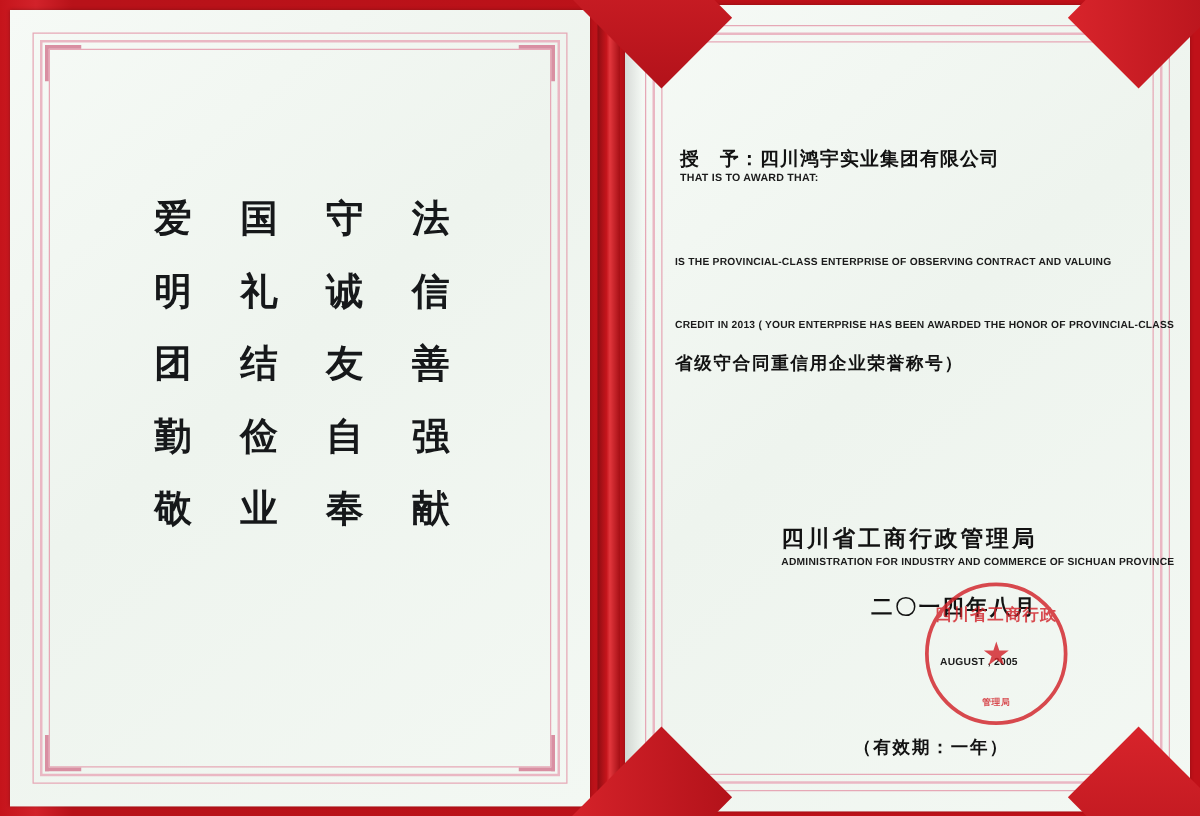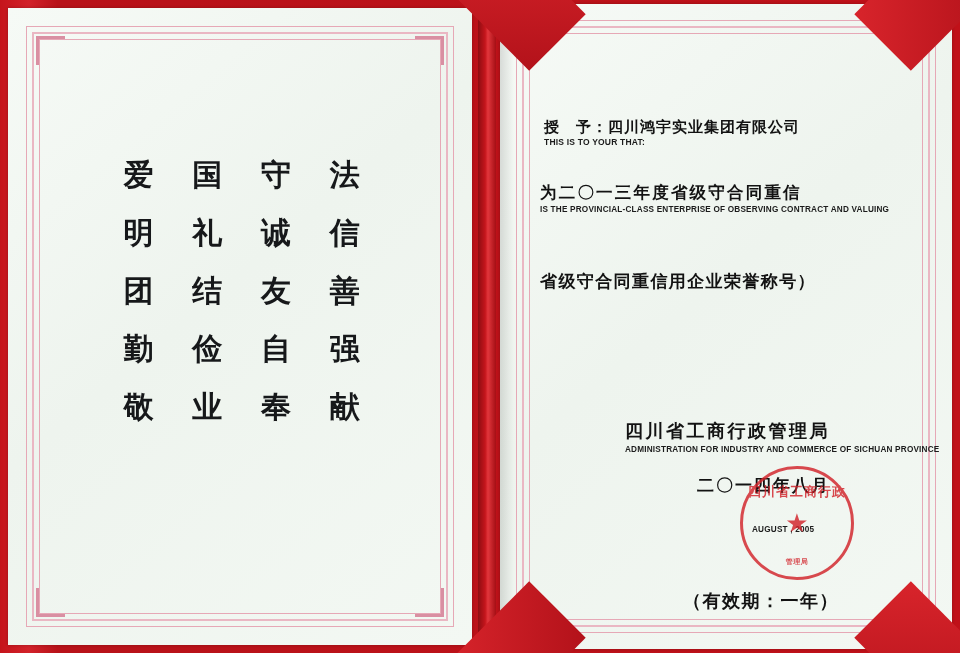--- a/index.html
+++ b/index.html
@@ -143,30 +143,30 @@
 
   .r-awardto-cn { top: 114px; left: 44px; font-size: 15px; letter-spacing: 1px; }
   .r-awardto-en { top: 133px; left: 44px; font-size: 8.5px; }
 
   .r-l1-cn { top: 178px; left: 40px; font-size: 16.5px; letter-spacing: 2.2px; }
   .r-l1-en { top: 201px; left: 40px; font-size: 8.2px; }
 
   .r-l2-cn { top: 228px; left: 40px; font-size: 16.5px; letter-spacing: 1.4px; }
   .r-l2-en { top: 251px; left: 40px; font-size: 8.2px; }
 
-  .r-l3-cn { top: 266px; left: 40px; font-size: 17px; letter-spacing: 1.4px; }
+  .r-l3-cn { top: 278px; left: 40px; font-size: 14px; letter-spacing: 1.4px; }
   .r-l3-en { top: 300px; left: 40px; font-size: 8.2px; }
 
   .r-issuer-cn { top: 415px; left: 125px; font-size: 18px; letter-spacing: 2.5px; }
   .r-issuer-en { top: 441px; left: 125px; font-size: 8.2px; }
 
   .r-date-cn { top: 470px; left: 197px; font-size: 17px; letter-spacing: 2px; }
   .r-date-en { top: 521px; left: 252px; font-size: 8.2px; }
 
-  .r-validity { top: 585px; left: 183px; font-size: 18px; letter-spacing: 1.5px; }
+  .r-validity { top: 585px; left: 183px; font-size: 14px; letter-spacing: 1.5px; }
 
   
   .seal {
     position: absolute;
     top: 462px;
     left: 240px;
     width: 108px;
     height: 108px;
     border: 3px solid #d2232a;
     border-radius: 50%;
@@ -290,25 +290,25 @@
   </div>
 
   <div class="leaf leaf-right">
     <div class="frame-outer"></div>
     <div class="frame-mid"></div>
     <div class="frame-inner"></div>
 
     <div class="award-body">
 
       <div class="line cn r-awardto-cn">授　予：四川鸿宇实业集团有限公司</div>
-      <div class="line en r-awardto-en">THIS IS TO YOUR THAT:</div>
-
-      <div class="line cn r-l1-cn">为二〇一三年度省级守合同重信</div>
+      <div class="line en r-awardto-en">THAT IS TO AWARD THAT:</div>
+
       <div class="line en r-l1-en">IS THE PROVINCIAL-CLASS ENTERPRISE OF OBSERVING CONTRACT AND VALUING</div>
 
+      <div class="line en r-l2-en">CREDIT IN 2013 ( YOUR ENTERPRISE HAS BEEN AWARDED THE HONOR OF PROVINCIAL-CLASS</div>
 
       <div class="line cn r-l3-cn">省级守合同重信用企业荣誉称号）</div>
 
       <div class="line cn r-issuer-cn">四川省工商行政管理局</div>
       <div class="line en r-issuer-en">ADMINISTRATION FOR INDUSTRY AND COMMERCE OF SICHUAN PROVINCE</div>
 
       <div class="line cn r-date-cn">二〇一四年八月</div>
       <div class="line en r-date-en">AUGUST , 2005</div>
 
       <div class="seal">

